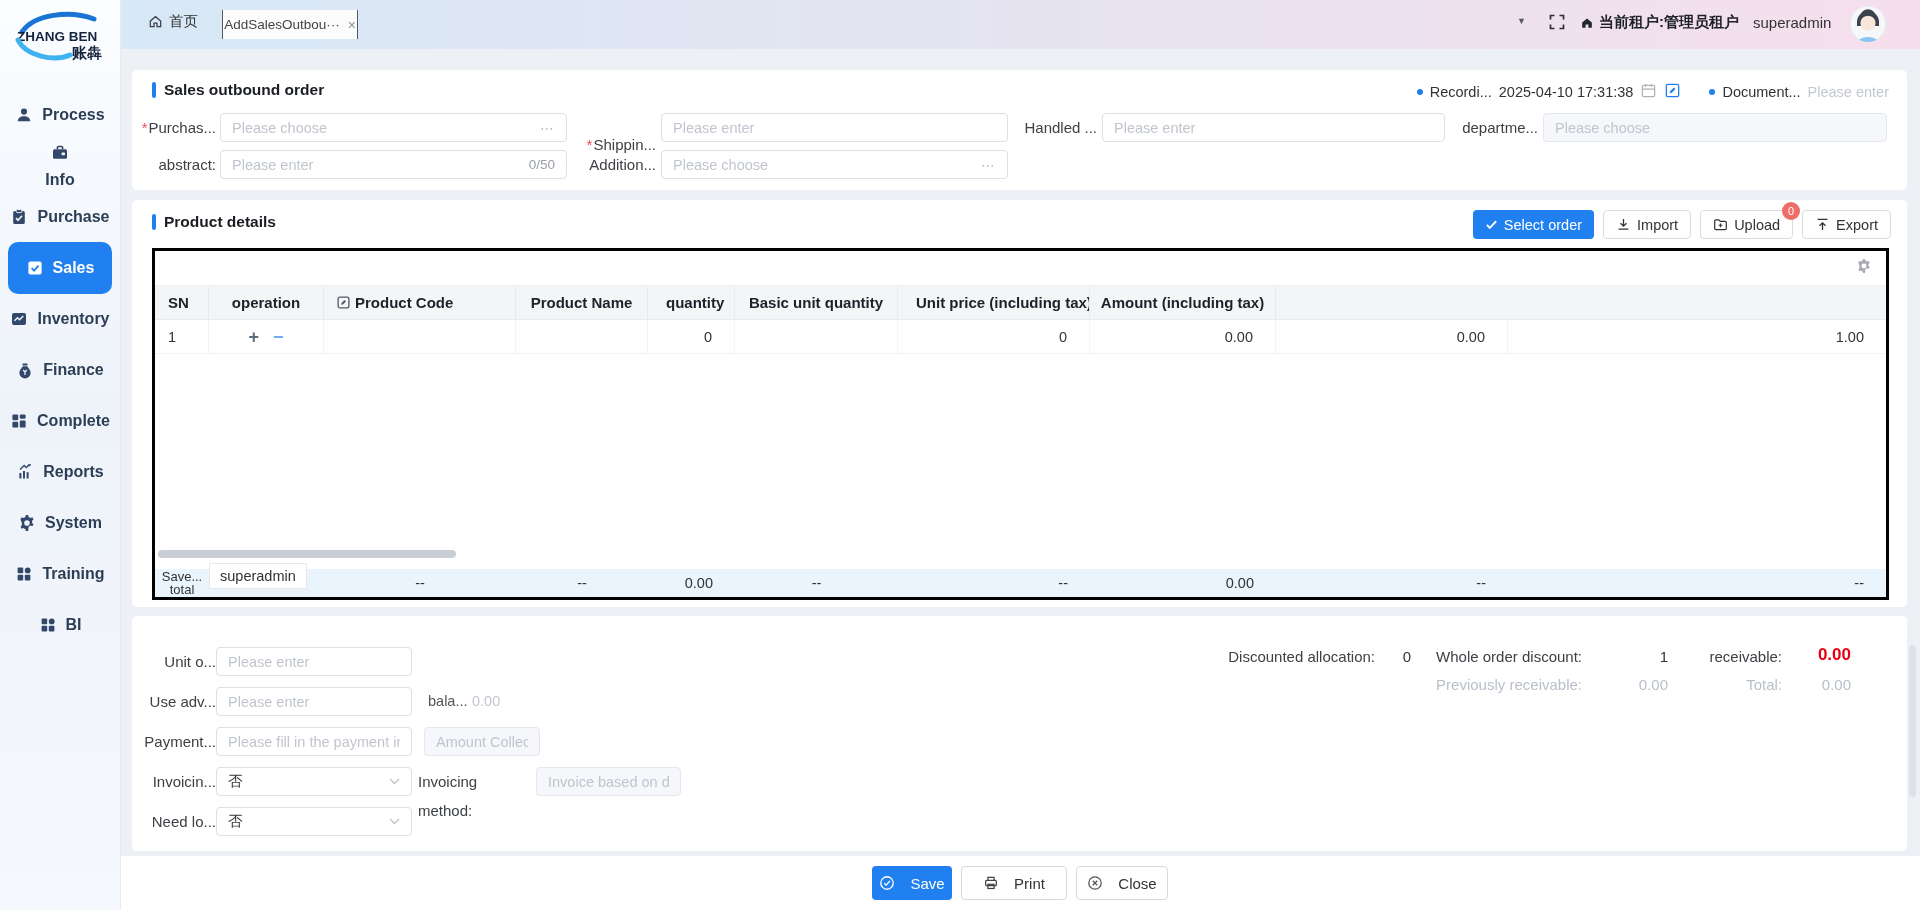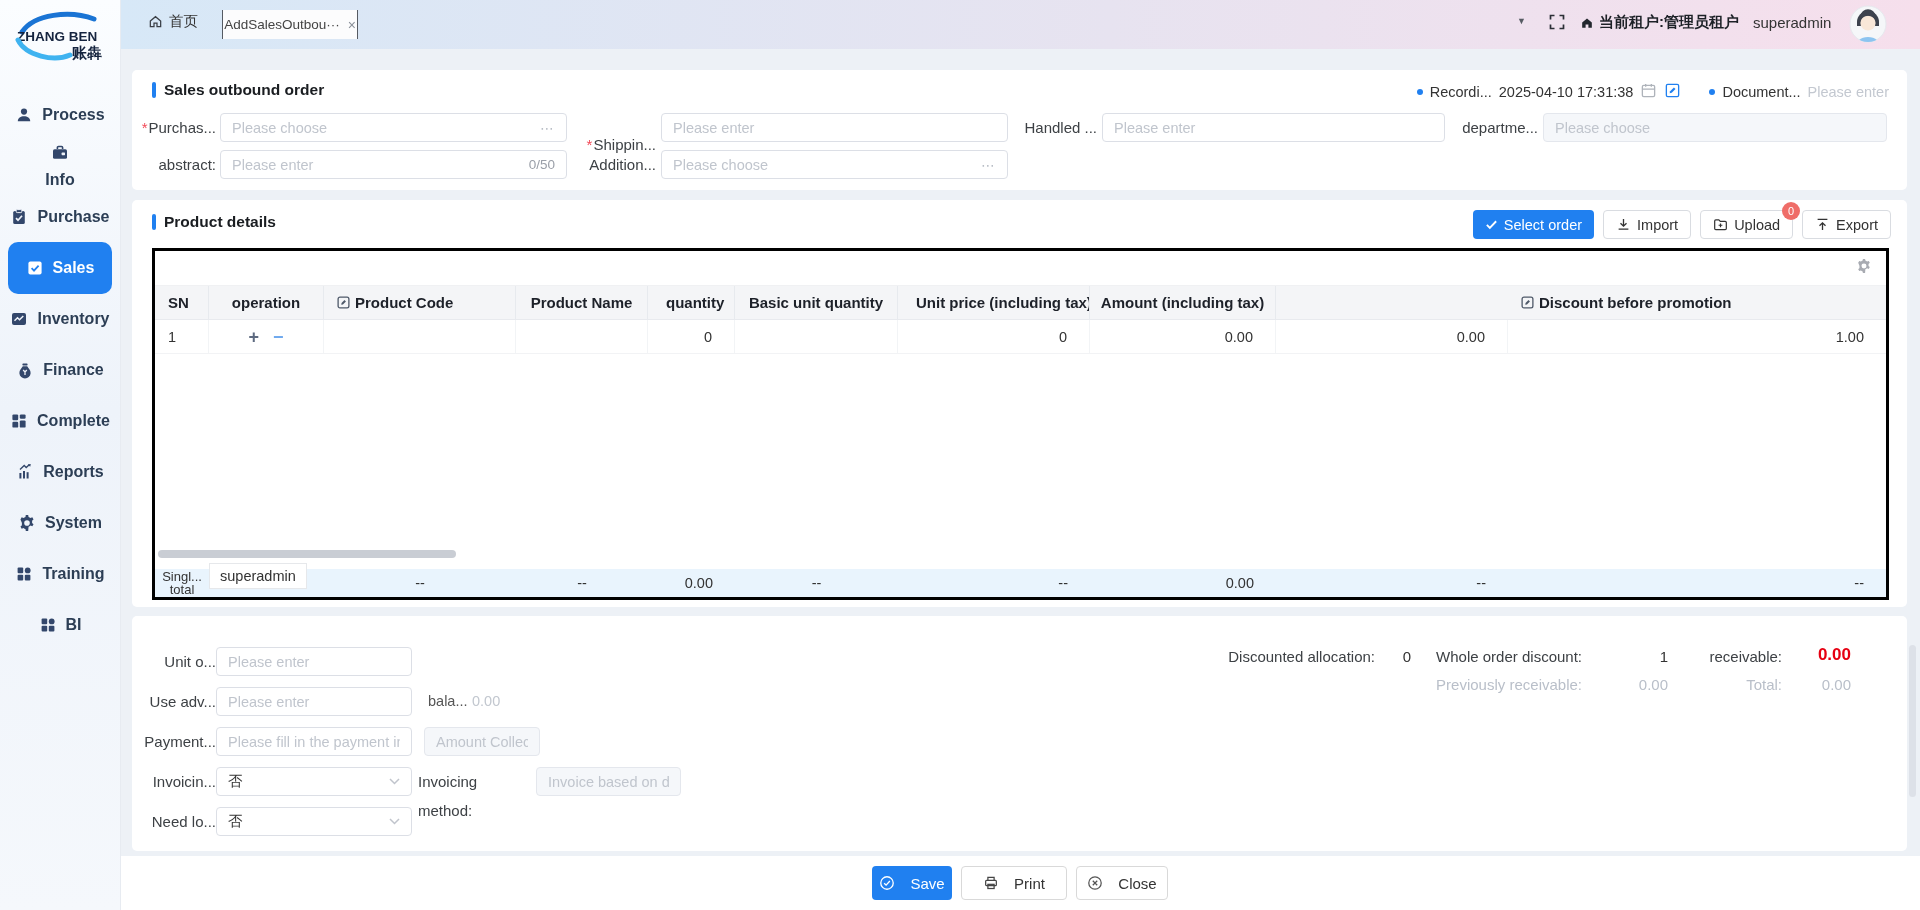--- a/index.html
+++ b/index.html
@@ -413,47 +413,40 @@
               <path d="M4.6 9.4l.3-1.8 3.2-3.2 1.5 1.5-3.2 3.2z" fill="#4e5969"></path>
             </svg>
             <span>Unit price (including tax)</span>
           </div>
           <div class="th ac" style="flex: 0 0 186px;">
             <span>Amount (including tax)</span>
           </div>
           <div class="th al" style="flex: 0 0 232px; margin-top: 36px;">
             <span>Discounted allocation amount</span>
           </div>
-          <div class="th al" style="flex: 1 1 auto;">
-            <svg width="13" height="13" viewBox="0 0 14 14">
-              <rect x="1.2" y="1.2" width="11.6" height="11.6" rx="2" fill="none" stroke="#4e5969" stroke-width="1.4"></rect>
-              <path d="M4.6 9.4l.3-1.8 3.2-3.2 1.5 1.5-3.2 3.2z" fill="#4e5969"></path>
-            </svg>
-            <span>Discount before promotion</span>
-          </div>
         </div>
       <div class="t-row" id="tbl-row">
           <div class="td al" style="flex: 0 0 54px;">1</div>
           <div class="td ac" style="flex: 0 0 115px;">
             <span class="op-plus">+</span>
             <span class="op-minus">−</span>
           </div>
           <div class="td ac" style="flex: 0 0 192px;"></div>
           <div class="td ac" style="flex: 0 0 132px;"></div>
           <div class="td ar" style="flex: 0 0 87px;">0</div>
           <div class="td ac" style="flex: 0 0 163px;"></div>
           <div class="td ar" style="flex: 0 0 192px;">0</div>
           <div class="td ar" style="flex: 0 0 186px;">0.00</div>
           <div class="td ar" style="flex: 0 0 232px;">0.00</div>
           <div class="td ar" style="flex: 1 1 auto;">1.00</div>
         </div>
       <div class="t-fill"></div>
       <div class="t-total" id="tbl-total">
           <div class="tt0">
-            <span>Singl...</span>
+            <span>Save...</span>
             <span>total</span>
           </div>
           <div class="tt ac" style="flex: 0 0 115px;">--</div>
           <div class="tt ac" style="flex: 0 0 192px;">--</div>
           <div class="tt ac" style="flex: 0 0 132px;">--</div>
           <div class="tt ar" style="flex: 0 0 87px;">0.00</div>
           <div class="tt ac" style="flex: 0 0 163px;">--</div>
           <div class="tt ar" style="flex: 0 0 192px;">--</div>
           <div class="tt ar" style="flex: 0 0 186px;">0.00</div>
           <div class="tt ar" style="flex: 0 0 232px;">--</div>

